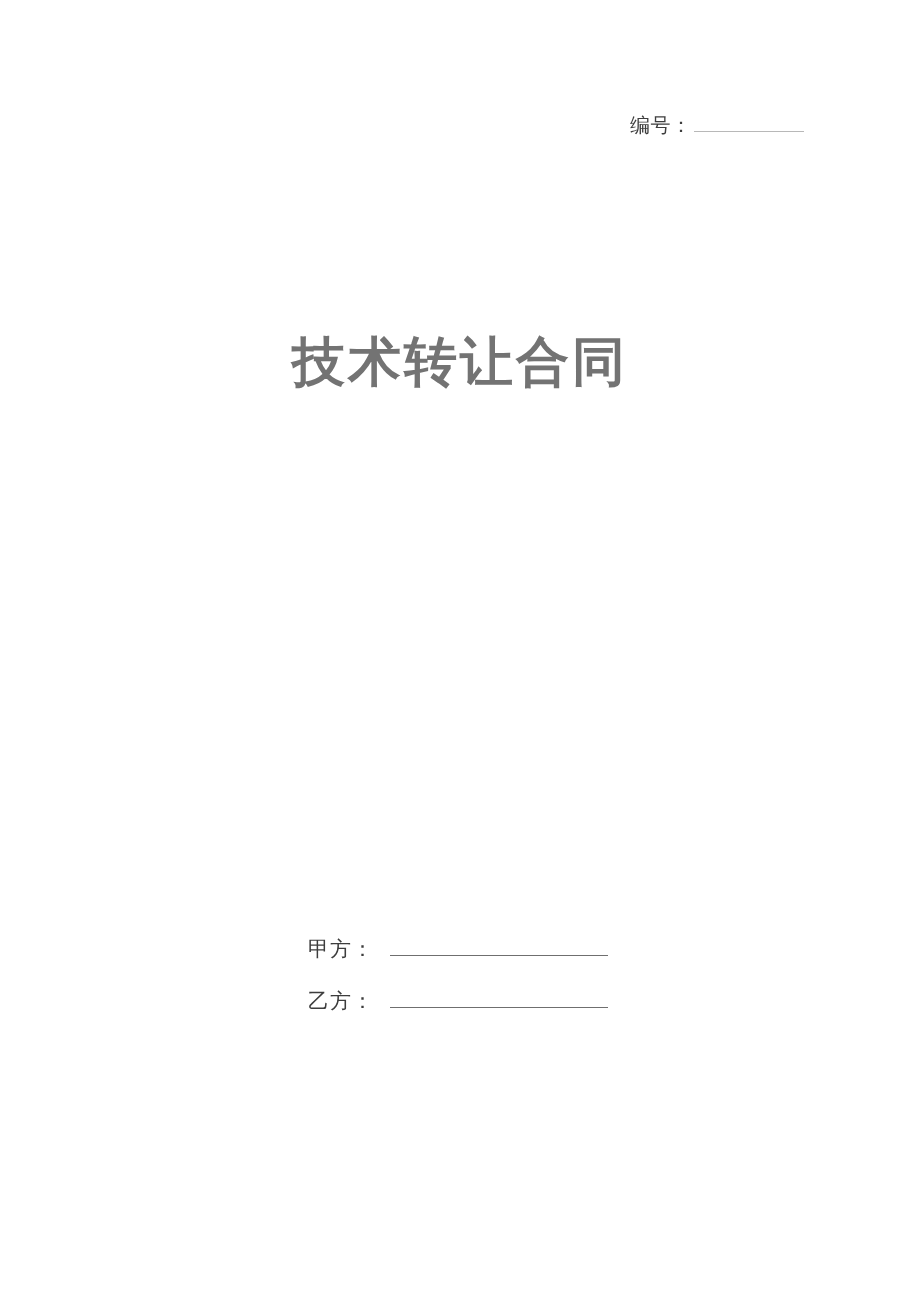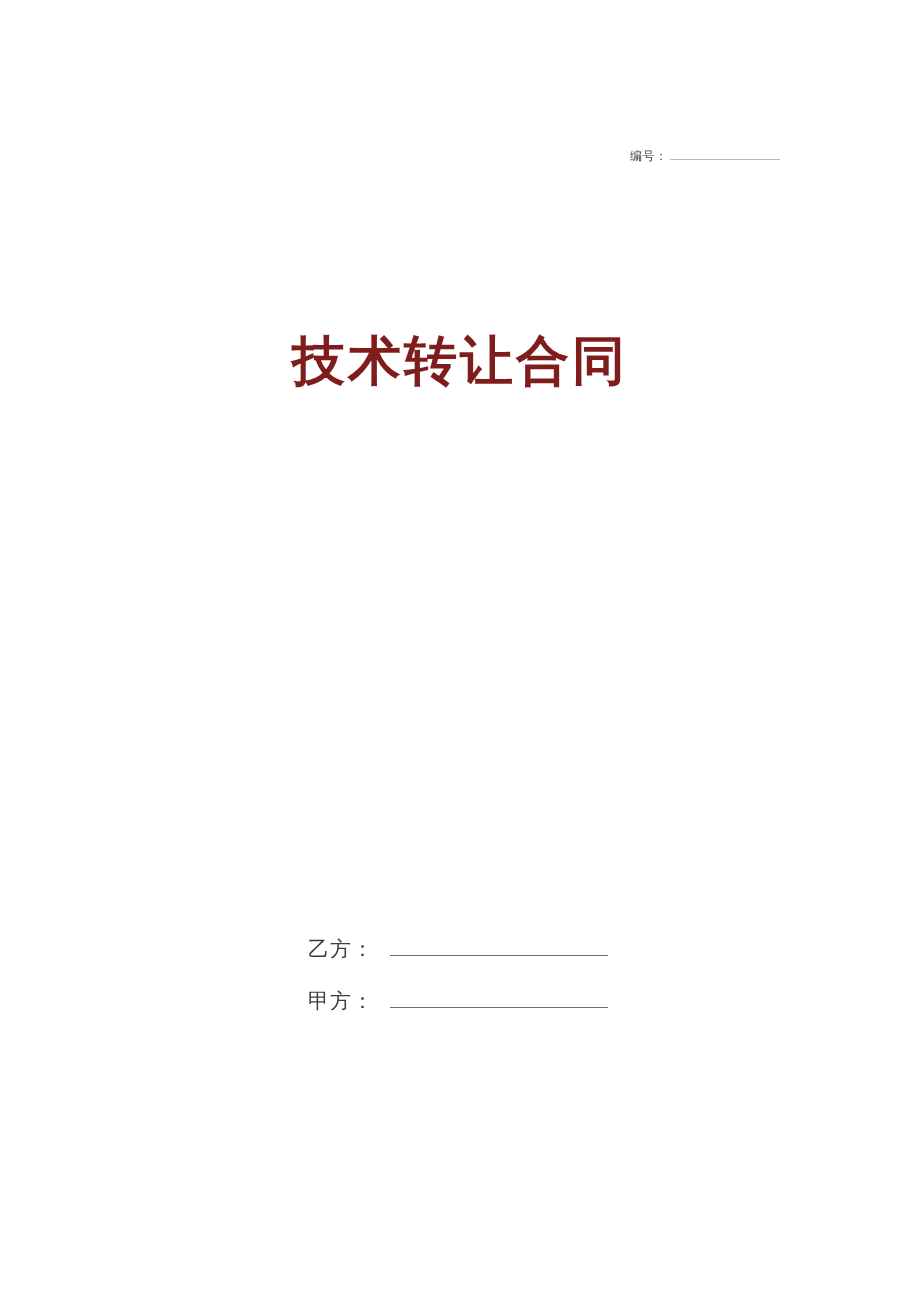--- a/index.html
+++ b/index.html
@@ -30,43 +30,42 @@
     left: 630px;
     display: flex;
     align-items: baseline;
     font-size: 15px;
     color: #3a3a3a;
     letter-spacing: 0.5px;
     white-space: nowrap;
   }
   .doc-number .label {
     font-family: "DejaVu Sans", "Liberation Sans", sans-serif;
-    font-size: 12px;
+    font-size: 20px;
     color: #3d3d3d;
-    margin-top: 36px;
   }
   .doc-number .fill-line {
     display: inline-block;
     width: 110px;
     border-bottom: 1px solid #b8b8b8;
     height: 13px;
     margin-left: 2px;
   }
 
   
   .doc-title {
     position: absolute;
     top: 330px;
     left: 0;
     width: 920px;
     text-align: center;
-    font-family: Liberation Serif, serif;
+    font-family: Liberation Sans, sans-serif;
     font-size: 53px;
     font-weight: 700;
-    color: #7f1d1d;
+    color: #737373;
     letter-spacing: 3px;
     line-height: 1.2;
   }
 
   
   .sign-block {
     position: absolute;
     top: 935px;
     left: 308px;
     width: 420px;
@@ -101,25 +100,25 @@
   <div class="doc-number">
     <span class="label">编号：</span>
     <span class="fill-line"></span>
   </div>
 
   <div class="doc-title">技术转让合同</div>
 
   <div class="sign-block">
 
     <div class="sign-row">
-      <span class="sign-label">乙方：</span>
+      <span class="sign-label">甲方：</span>
       <span class="sign-line"></span>
     </div>
 
     <div class="sign-row">
-      <span class="sign-label">甲方：</span>
+      <span class="sign-label">乙方：</span>
       <span class="sign-line"></span>
     </div>
 
 
   </div>
 
 </div>
 
 </body></html>

